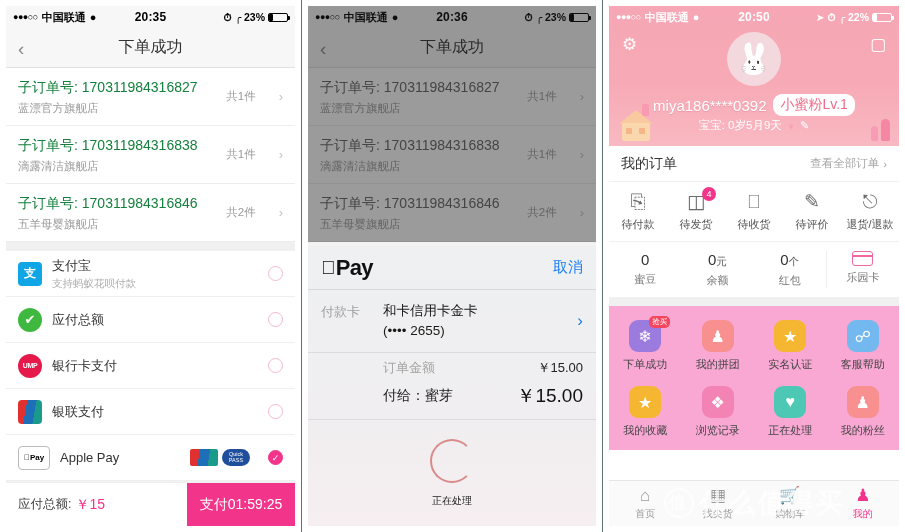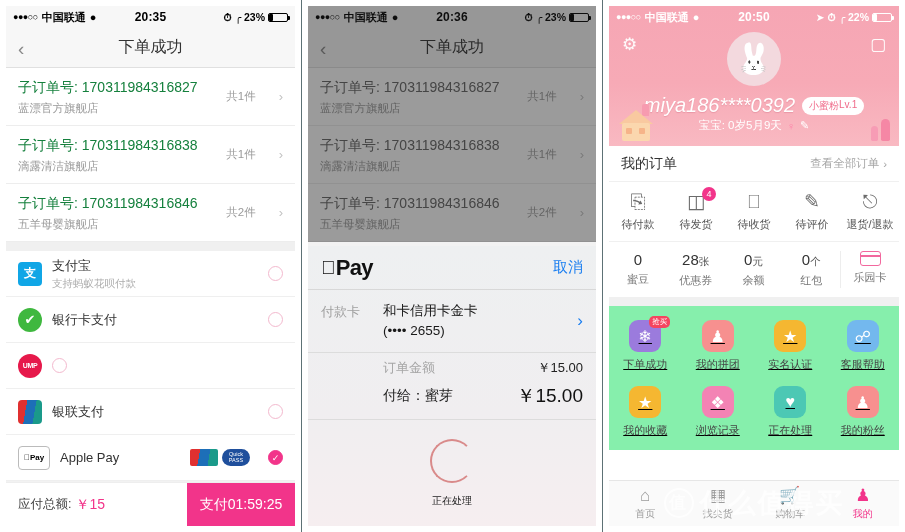--- a/index.html
+++ b/index.html
@@ -146,22 +146,22 @@
   .profile-head .statusbar .batt i { background:#fff; }
   .ph-gear, .ph-msg { position:absolute; top:28px; font-size:17px; color:#fff; opacity:.95; }
   .ph-gear { left:13px; } .ph-msg { right:13px; }
   .avatar {
     position:absolute; left:50%; top:26px; transform:translateX(-50%);
     width:54px; height:54px; border-radius:50%;
     background:#f3d9de; display:flex; align-items:center; justify-content:center;
   }
   .bunny { font-size:30px; line-height:1; filter: grayscale(1) brightness(1.5); }
   .ph-name-row { position:absolute; left:0; right:0; top:88px; display:flex; align-items:center; justify-content:center; gap:7px;}
-  .ph-name { font-size:20px; color:#fff; text-shadow:0 1px 1px rgba(210,110,130,.4);font-style:italic; }
-  .ph-level { background:#fff; color:#f06b8a; font-size:10px; padding:2px 7px; border-radius:9px; display:flex; gap:0;}
+  .ph-name { font-size:15px; color:#fff; text-shadow:0 1px 1px rgba(210,110,130,.4); }
+  .ph-level { background:#fff; color:#f06b8a; font-size:14px; padding:2px 7px; border-radius:9px; display:flex; gap:0;}
   .ph-baby { position:absolute; left:0; right:0; top:112px; display:flex; align-items:center; justify-content:center; gap:5px;
              font-size:11.5px; color:#fff; }
   .ph-baby .sym { color:#ff7fa8; font-size:11px;}
   .ph-baby .pen { color:#fff; font-size:11px;}
   .house { position:absolute; left:6px; bottom:4px; width:44px; height:40px; }
   .house .roof{position:absolute;left:4px;top:8px;width:0;height:0;border-left:17px solid transparent;border-right:17px solid transparent;border-bottom:14px solid #f9c9a0;}
   .house .body{position:absolute;left:7px;top:21px;width:28px;height:18px;background:#fbd7ae;border-radius:2px;}
   .house .win{position:absolute;top:26px;width:6px;height:6px;background:#f6b489;border-radius:1px;}
   .house .w1{left:11px;} .house .w2{left:24px;}
   .house .chim{position:absolute;left:27px;top:2px;width:7px;height:12px;background:#f79bb0;border-radius:2px 2px 0 0;}
@@ -188,21 +188,21 @@
 
   .assets { display:flex; background:#fff; border-top:1px solid #f0f0f0; padding:9px 0 9px; }
   .asset { flex:1; display:flex; flex-direction:column; align-items:center; gap:4px; }
   .asset .num { font-size:15px; color:#333; }
   .asset .num small { font-size:10.5px; color:#555; }
   .asset .lbl { font-size:11px; color:#777; }
   .asset.card-cell { border-left:1px solid #ededed; }
   .cardglyph { width:21px;height:15px;border:1.5px solid #f2689e;border-radius:3px;position:relative;}
   .cardglyph::after{content:'';position:absolute;left:0;right:0;top:3px;height:2px;background:#f2689e;}
 
-  .grid { background:#86efac; padding:8px 0 4px; border-top:9px solid #f0f0f0;text-decoration:underline;}
+  .grid { background:#f9a8d4; padding:8px 0 4px; border-top:9px solid #f0f0f0;}
   .grow { display:flex; padding:6px 0 8px; }
   .gitem { flex:1; display:flex; flex-direction:column; align-items:center; gap:5px; position:relative;}
   .gicon { width:32px;height:32px;border-radius:9px;display:flex;align-items:center;justify-content:center;color:#fff;font-size:16px;}
   .gitem .lbl { font-size:11px; color:#444; }
   .gbadge { position:absolute; top:-4px; left:calc(50% + 4px);
     background:#f5455f; color:#fff; font-size:7.5px; padding:1px 3px; border-radius:5px; white-space:nowrap;}
 
   .tabbar {
     margin-top:auto; height:46px; background:#fafafa; border-top:1px solid #e6e6e6;
     display:flex; align-items:center; position:relative;
@@ -297,29 +297,32 @@
             </div>
           </div>
           <div class="radio"></div>
         </div>
 
         <div class="pay-row">
           <div class="pay-icon ic-wechat">
             <span class="bubble">✔</span>
             </div>
           <div class="pay-texts">
-            <div class="pay-name">银行卡支付</div>
+            <div class="pay-name">应付总额</div>
           </div>
           <div class="radio"></div>
         </div>
 
         <div class="pay-row">
           <div class="pay-icon ic-unionpay">
             <span>UMP</span>
             </div>
+          <div class="pay-texts">
+            <div class="pay-name">银行卡支付</div>
+          </div>
           <div class="radio"></div>
         </div>
 
         <div class="pay-row">
           <div class="pay-icon ic-yinlian"></div>
           <div class="pay-texts">
             <div class="pay-name">银联支付</div>
           </div>
           <div class="radio"></div>
         </div>
@@ -537,25 +540,20 @@
         </div>
 
         <div class="assets">
           <div class="asset">
             <span class="num">
               <span>0</span><small></small></span>
             <span class="lbl">蜜豆</span>
           </div>
           <div class="asset">
             <span class="num">
-              <span>28</span><small>张</small></span>
-            <span class="lbl">优惠券</span>
-          </div>
-          <div class="asset">
-            <span class="num">
               <span>0</span><small>元</small></span>
             <span class="lbl">余额</span>
           </div>
           <div class="asset">
             <span class="num">
               <span>0</span><small>个</small></span>
             <span class="lbl">红包</span>
           </div>
           <div class="asset card-cell">
             <span class="cardglyph"></span>

